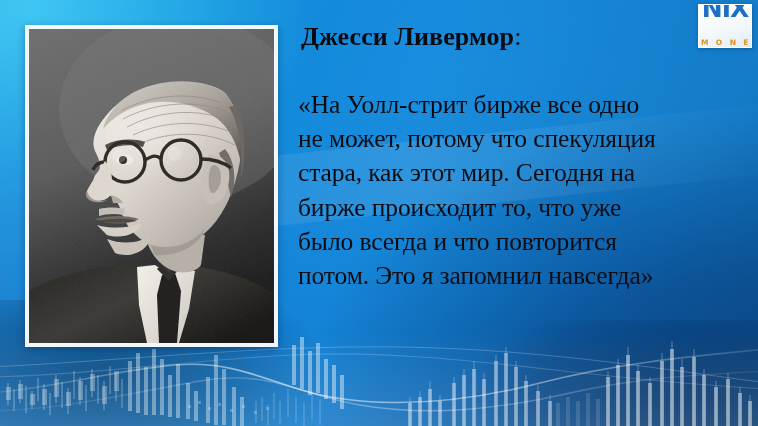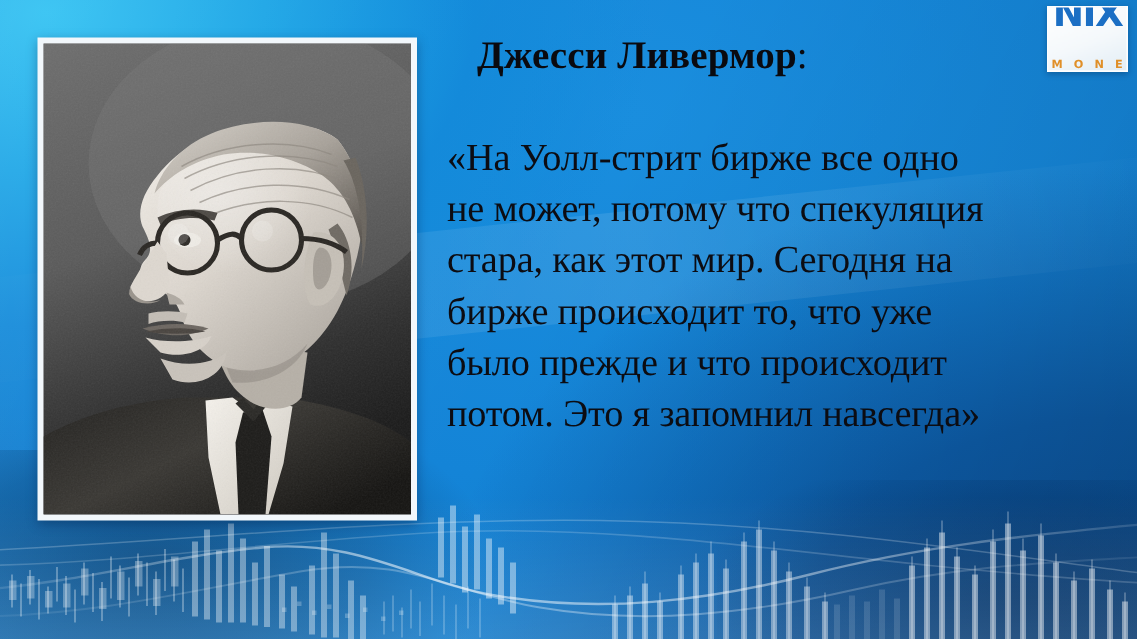--- a/index.html
+++ b/index.html
@@ -96,21 +96,20 @@
     width: 452px; height: 360px;
   }
   .speaker-line {
     position: absolute;
     left: 5px; top: 22px;
     font-size: 26px;
     font-weight: bold;
     color: #0a0a0f;
     letter-spacing: 0.1px;
     white-space: nowrap;
-    margin-left: 17px;
   }
   .speaker-line .colon { font-weight: normal; }
   .quote-block {
     position: absolute;
     left: 2px; top: 88px;
     width: 450px;
   }
   .quote-line {
     font-size: 25.5px;
     line-height: 34.2px;
@@ -451,21 +450,21 @@
   <div class="text-col">
     <div class="speaker-line">
       <span>Джесси Ливермор</span><span class="colon">:</span>
     </div>
 
     <div class="quote-block">
       <div class="quote-line">«На Уолл-стрит бирже все одно</div>
       <div class="quote-line">не может, потому что спекуляция</div>
       <div class="quote-line">стара, как этот мир. Сегодня на</div>
       <div class="quote-line">бирже происходит то, что уже</div>
-      <div class="quote-line">было прежде и что происходит</div>
+      <div class="quote-line">было всегда и что повторится</div>
       <div class="quote-line">потом. Это я запомнил навсегда»</div>
     </div>
   </div>
 
   <div class="logo">
     <div class="logo-nix">NIX</div>
     <div class="logo-money">M O N E Y</div>
   </div>
 
 </div>

